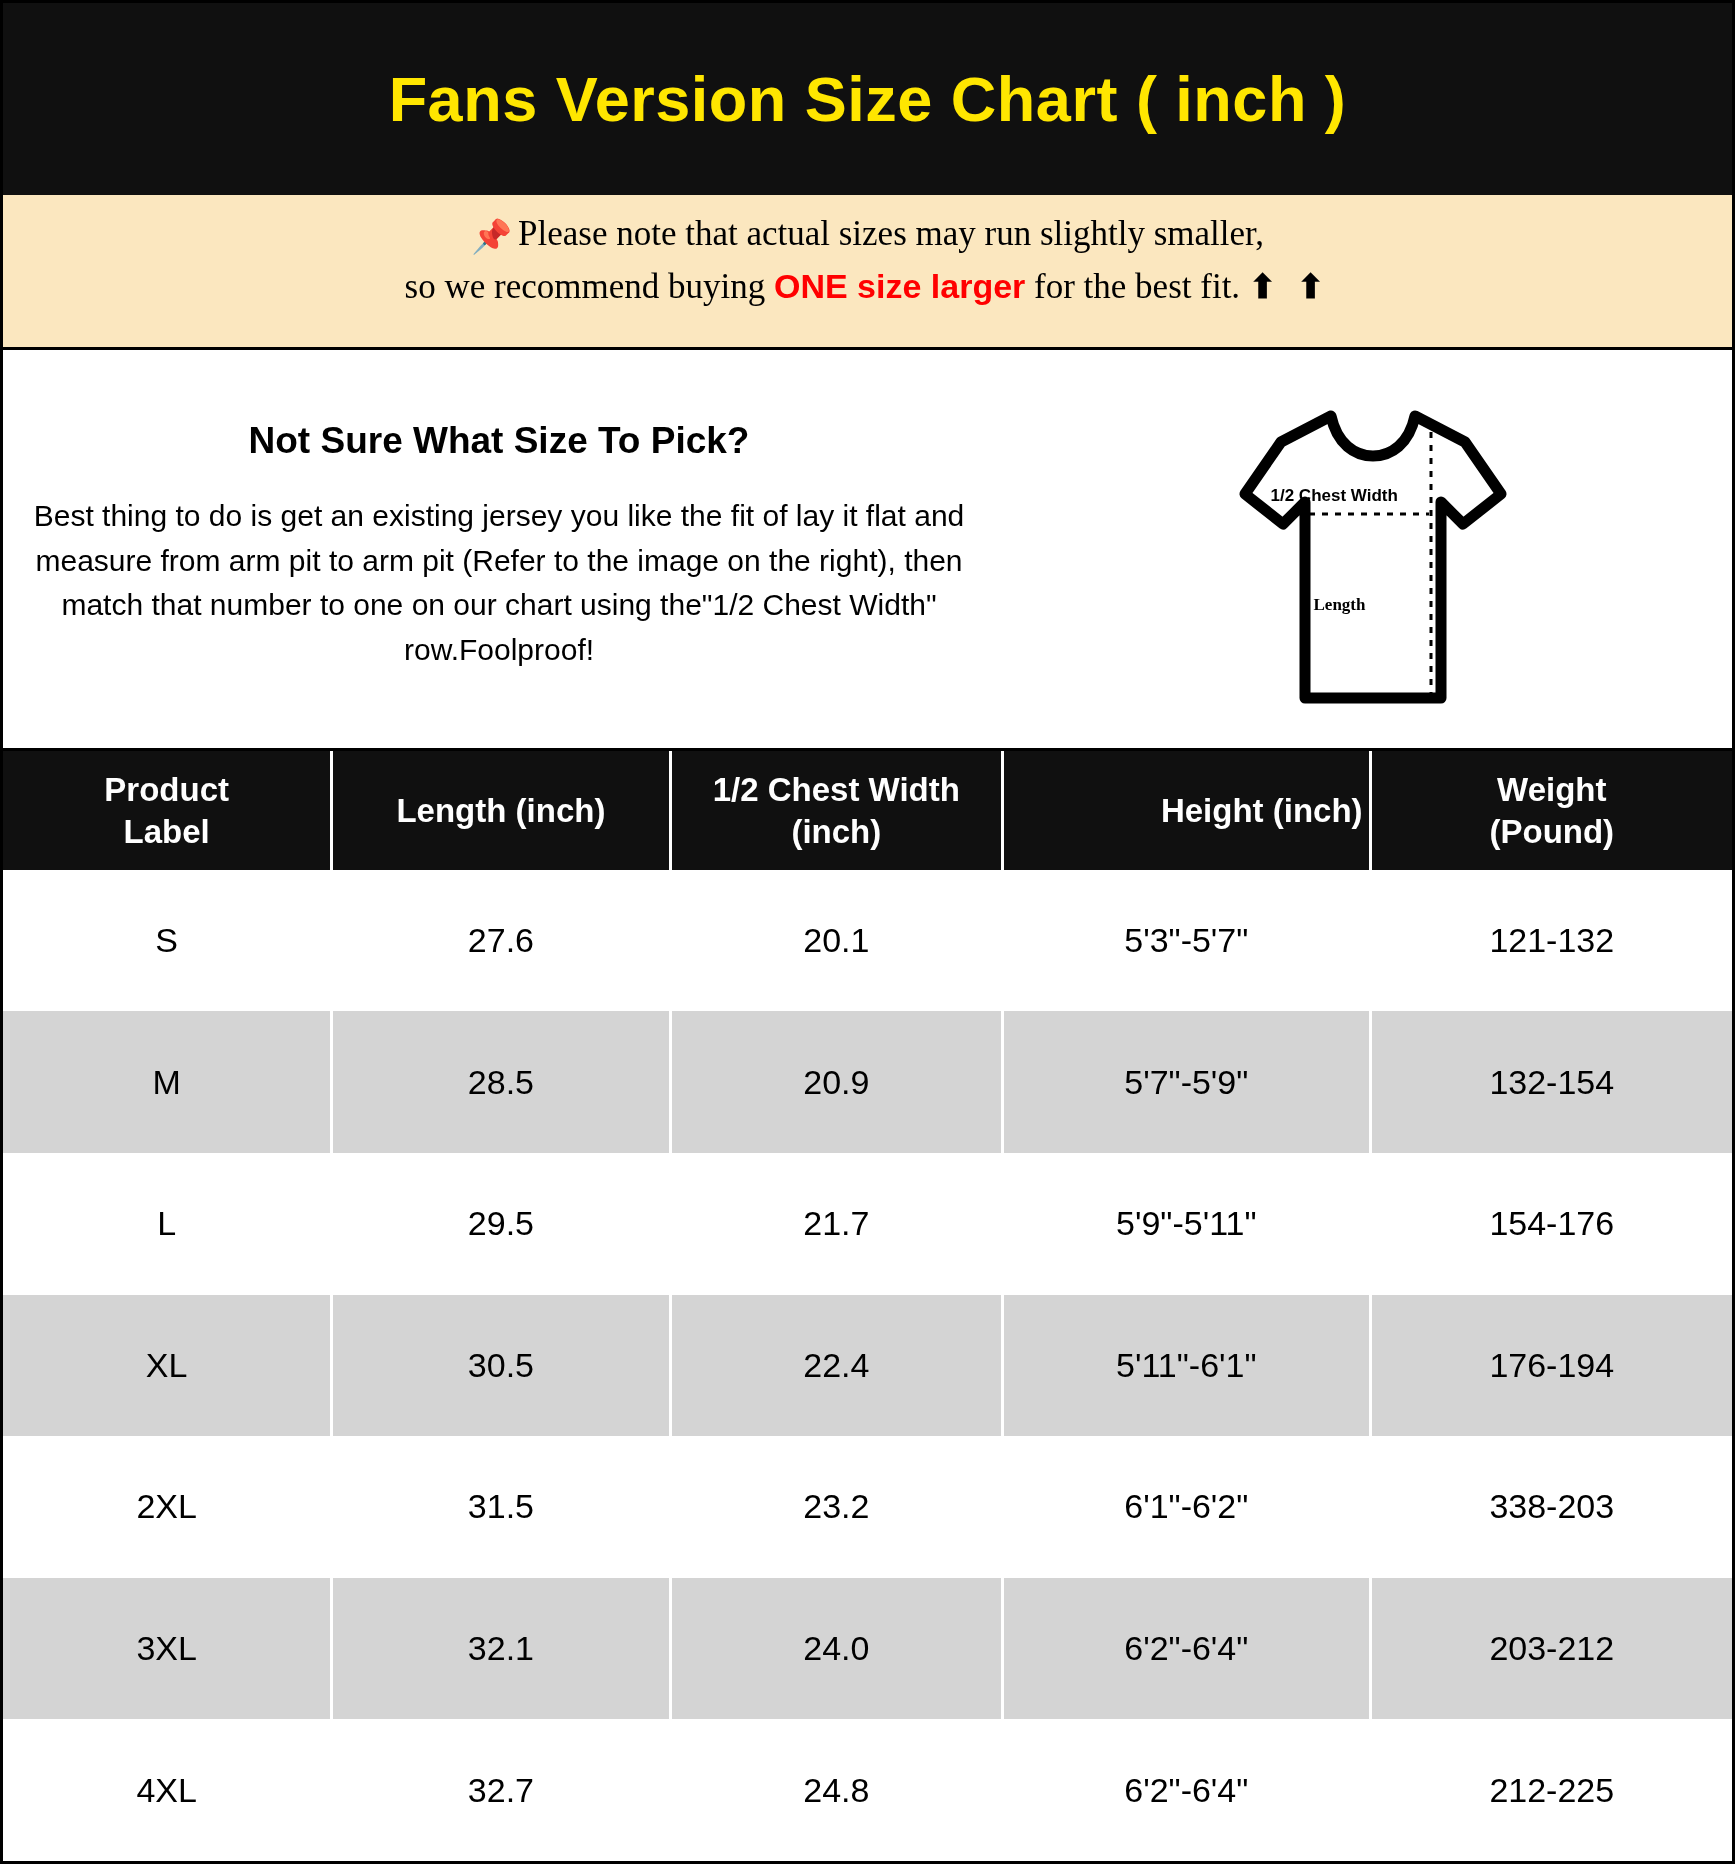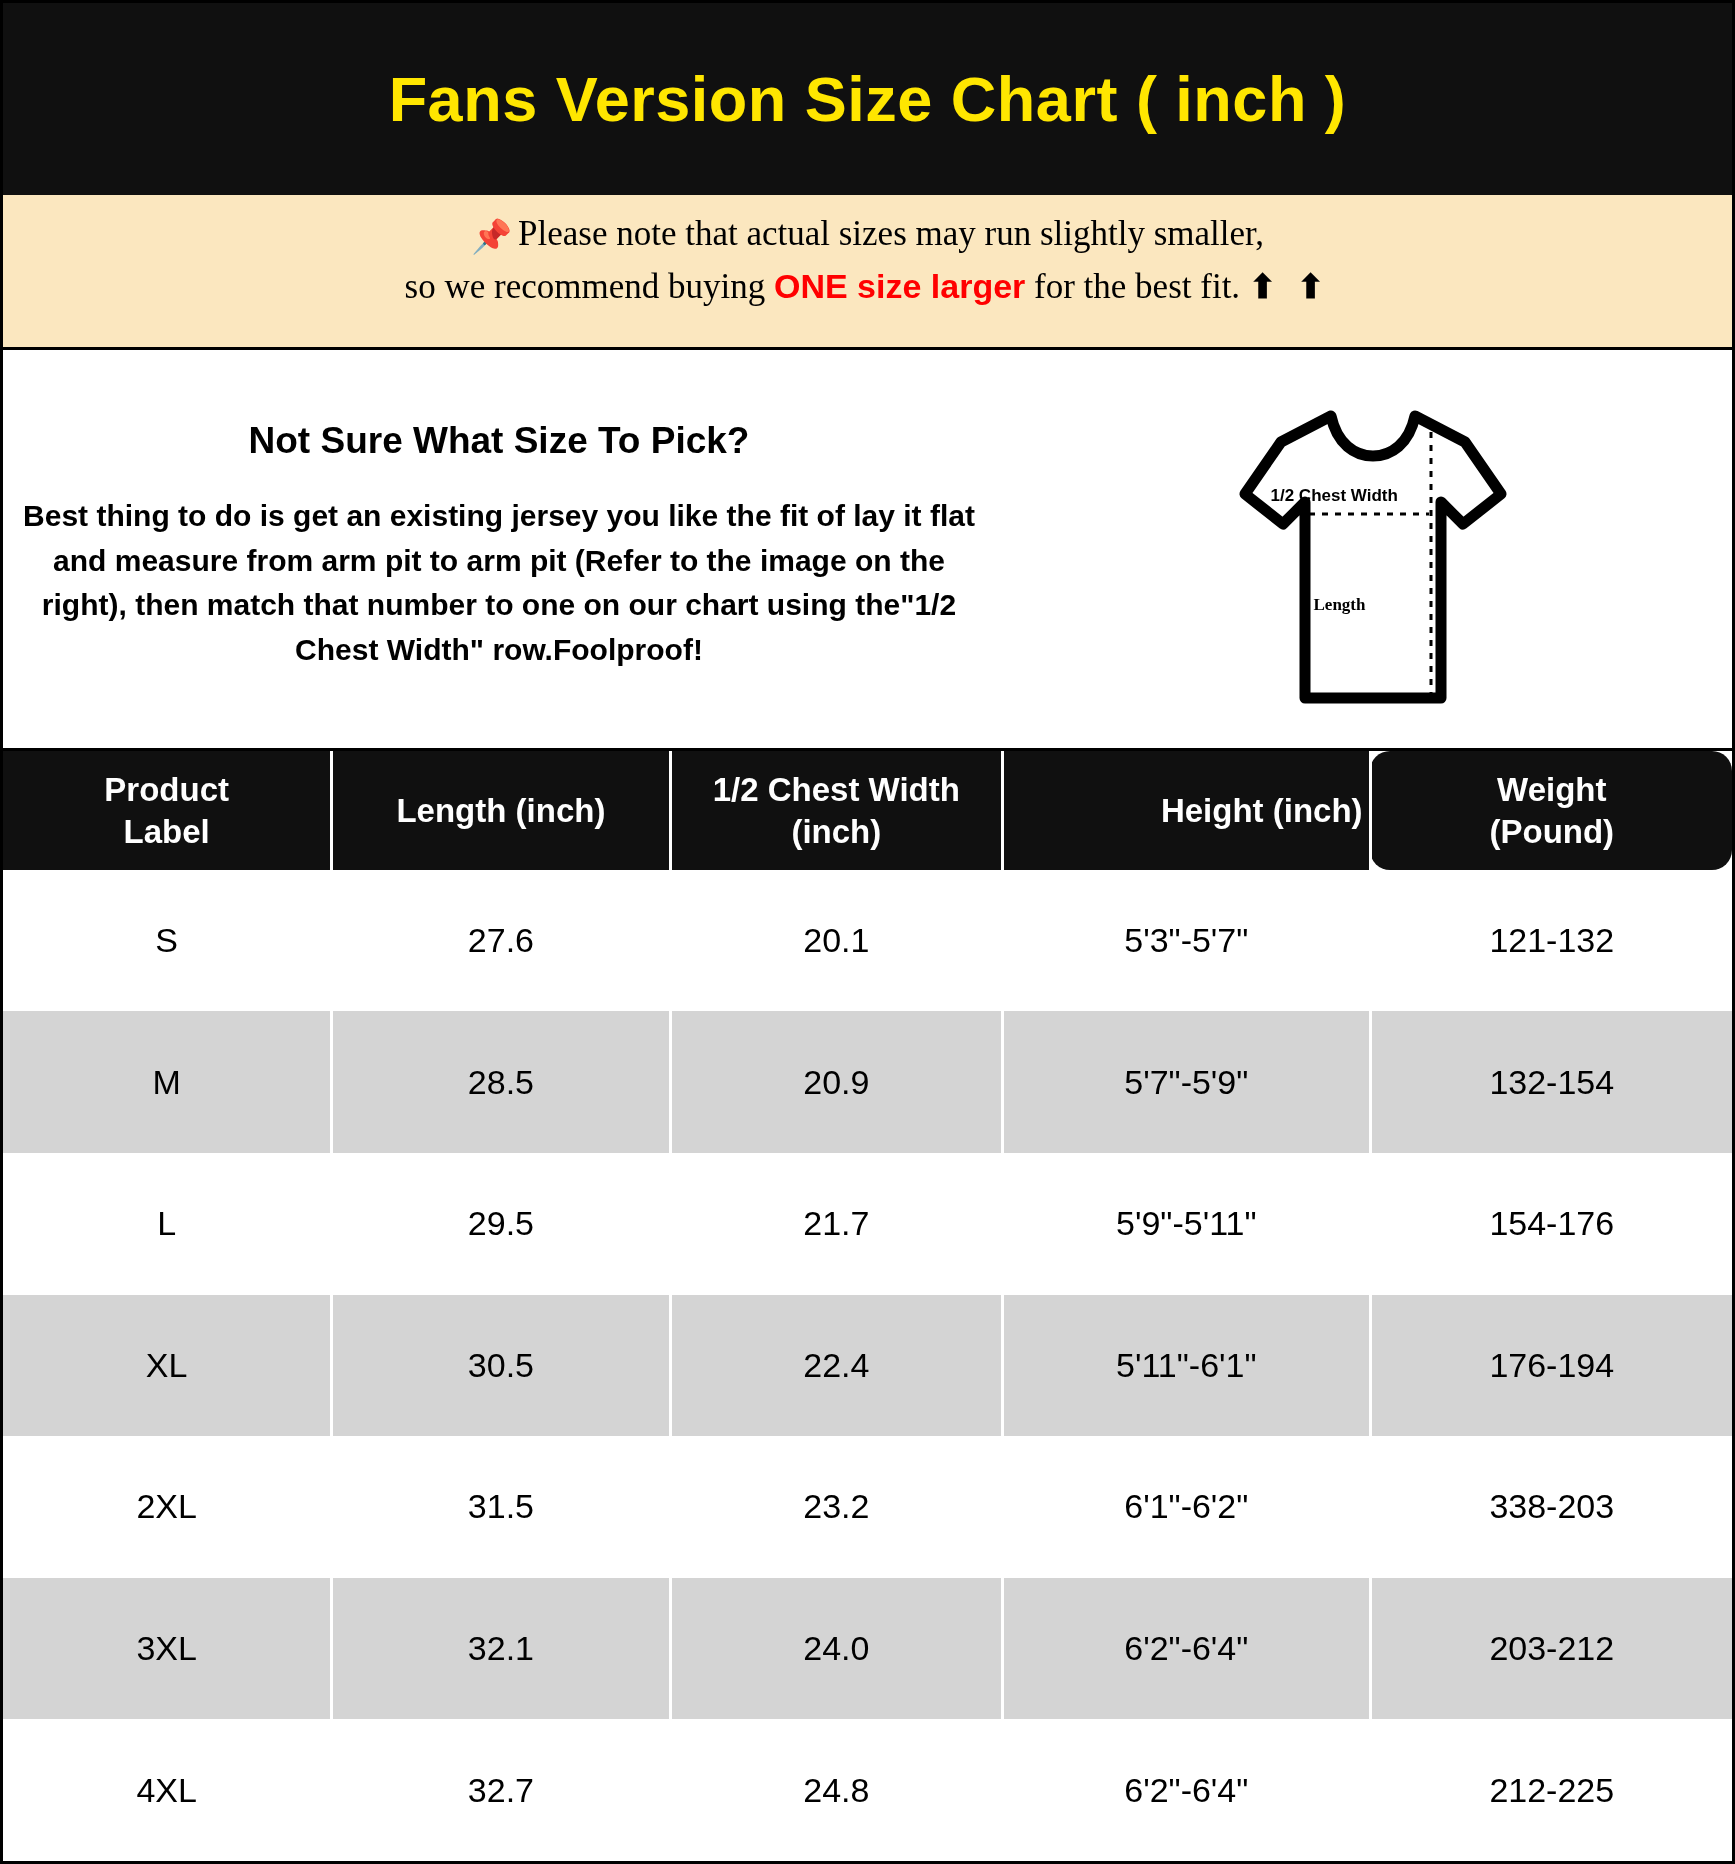--- a/index.html
+++ b/index.html
@@ -94,21 +94,21 @@
   }
   .info-heading {
     font-size: 37px;
     font-weight: bold;
     margin: 0 0 32px 0;
     font-family: "Liberation Sans", sans-serif;
   }
   .info-body {
     font-size: 30px;
     line-height: 1.48;
-    font-weight: bold;
+    font-weight: normal;
     font-family: "Liberation Sans", sans-serif;
     padding: 0 6px;
   }
   .info-right {
     flex: 1;
     display: flex;
     align-items: flex-start;
     justify-content: center;
     padding-top: 14px;
   }
@@ -173,21 +173,21 @@
   .size-table tbody tr:nth-child(odd) td {
     background: #ffffff;
   }
   .size-table tbody tr:nth-child(even) td {
     background: #d4d4d4;
   }
   .col-label { width: 16.1%; }
   .col-length { width: 16.5%; }
   .col-chest { width: 16.2%; }
   .col-height { width: 18.0%; text-align: right; }
-  .col-weight { width: 17.8%; border-radius: 20px; }
+  .col-weight { width: 17.8%; }
 </style>
 </head>
 <body>
 
 <div class="page">
 
   <div class="header-banner">
     <div class="header-title">Fans Version Size Chart ( inch )</div>
   </div>
 

